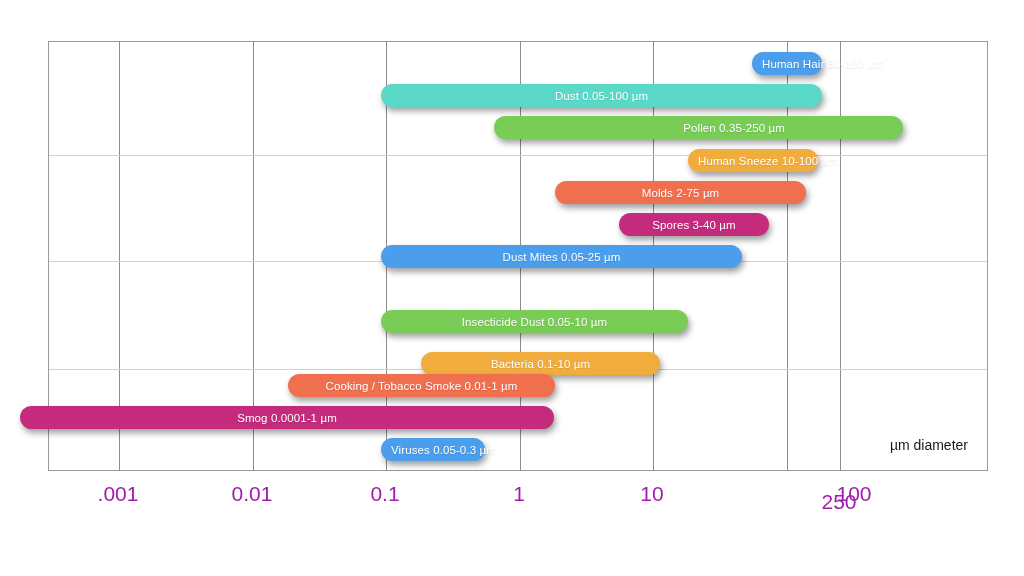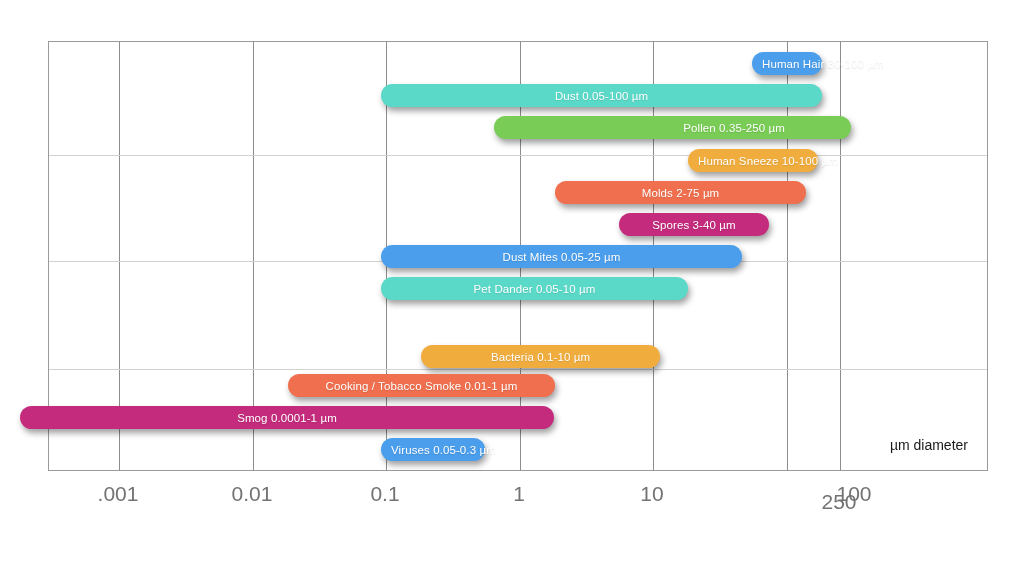--- a/index.html
+++ b/index.html
@@ -54,21 +54,21 @@
   }
   .bar.lbl-right .lbl{text-align:right;}
 
   
   #ticks{position:absolute; left:0; top:482px; width:1024px; height:40px;}
   .tick{
     position:absolute;
     top:0;
     transform:translateX(-50%);
     font-size:21px;
-    color:#737373;
+    color:#a21caf;
     font-family:"Liberation Sans", sans-serif;
     white-space:nowrap;
   }
 
   
   #axis-caption{
     position:absolute;
     right:56px;
     top:437px;
     font-size:14px;
@@ -94,39 +94,39 @@
       <div class="hgrid" style="top: 327px;"></div>
     </div>
 
   <div id="bars">
       <div class="bar" style="left: 668px; width: 70px; top: 11px; background: rgb(74, 158, 236);">
         <span class="lbl">Human Hair 30-100 µm</span>
       </div>
       <div class="bar" style="left: 297px; width: 441px; top: 43px; background: rgb(91, 217, 200);">
         <span class="lbl">Dust 0.05-100 µm</span>
       </div>
-      <div class="bar lbl-right" style="left: 410px; width: 357px; top: 75px; background: rgb(121, 204, 85); padding-right: 56px;">
+      <div class="bar lbl-right" style="left: 410px; width: 409px; top: 75px; background: rgb(121, 204, 85); padding-right: 108px;">
         <span class="lbl">Pollen 0.35-250 µm</span>
       </div>
       <div class="bar" style="left: 604px; width: 130px; top: 108px; background: rgb(240, 173, 62);">
         <span class="lbl">Human Sneeze 10-100 µm</span>
       </div>
       <div class="bar" style="left: 471px; width: 251px; top: 140px; background: rgb(239, 111, 78);">
         <span class="lbl">Molds 2-75 µm</span>
       </div>
       <div class="bar" style="left: 535px; width: 150px; top: 172px; background: rgb(196, 43, 124);">
         <span class="lbl">Spores 3-40 µm</span>
       </div>
       <div class="bar" style="left: 297px; width: 361px; top: 204px; background: rgb(74, 158, 236);">
         <span class="lbl">Dust Mites  0.05-25 µm</span>
       </div>
-      <div class="bar" style="left: 297px; width: 307px; top: 236px; background: rgb(91, 217, 200);">
-        <span class="lbl">Pet Dander 0.05-10 µm</span>
+      <div class="bar" style="left: 297px; width: 307px; top: 269px; background: rgb(121, 204, 85);">
+        <span class="lbl">Insecticide Dust 0.05-10 µm</span>
       </div>
-      <div class="bar" style="left: 337px; width: 239px; top: 304px; background: rgb(240, 173, 62);">
+      <div class="bar" style="left: 337px; width: 239px; top: 311px; background: rgb(240, 173, 62);">
         <span class="lbl">Bacteria 0.1-10 µm</span>
       </div>
       <div class="bar" style="left: 204px; width: 267px; top: 333px; background: rgb(239, 111, 78);">
         <span class="lbl">Cooking / Tobacco Smoke 0.01-1 µm</span>
       </div>
       <div class="bar" style="left: -64px; width: 534px; top: 365px; background: rgb(196, 43, 124);">
         <span class="lbl">Smog 0.0001-1 µm</span>
       </div>
       <div class="bar" style="left: 297px; width: 104px; top: 397px; background: rgb(74, 158, 236);">
         <span class="lbl">Viruses 0.05-0.3 µm</span>

